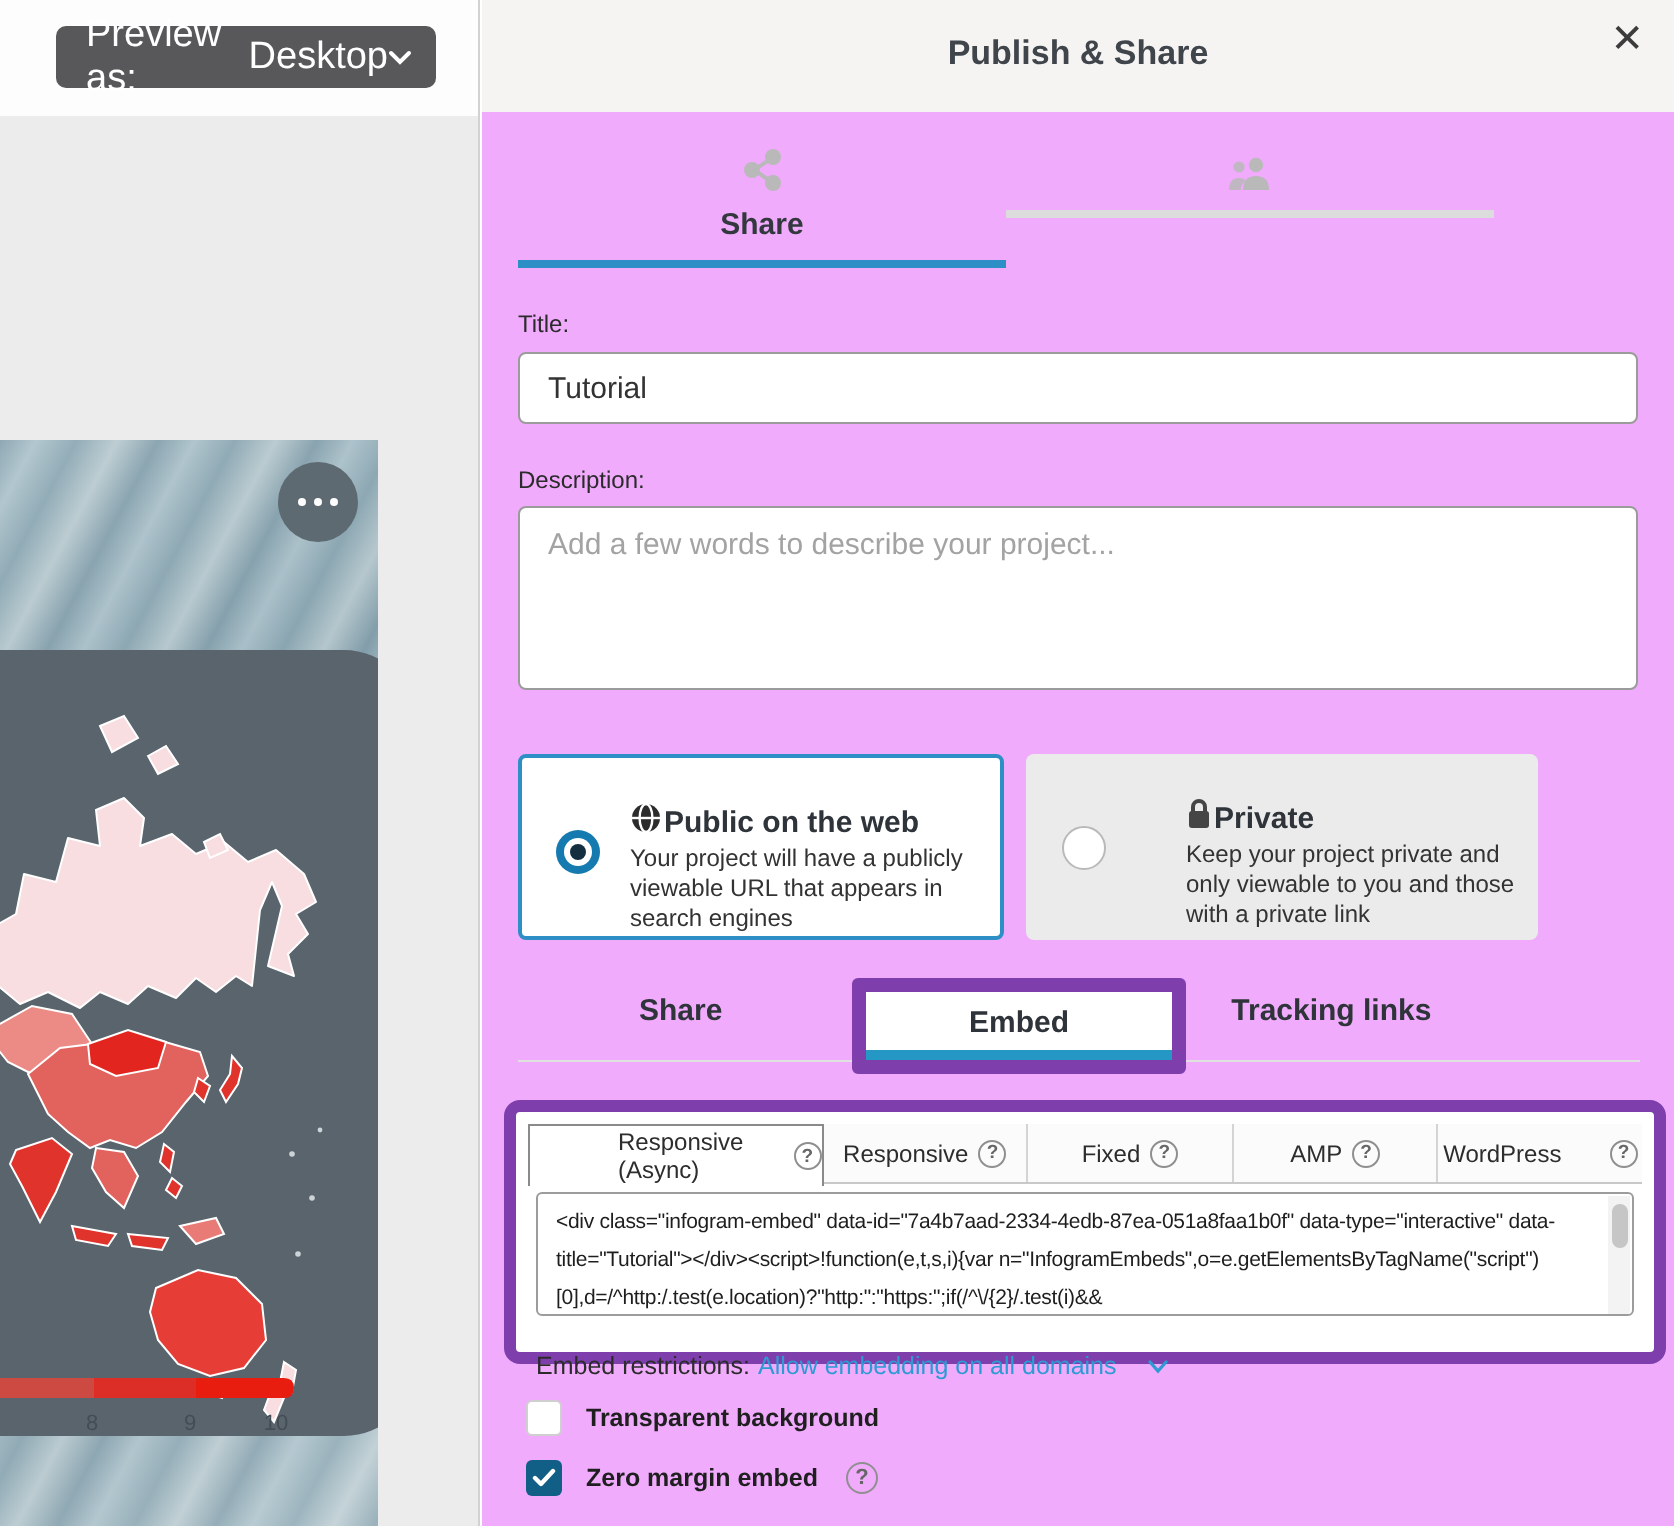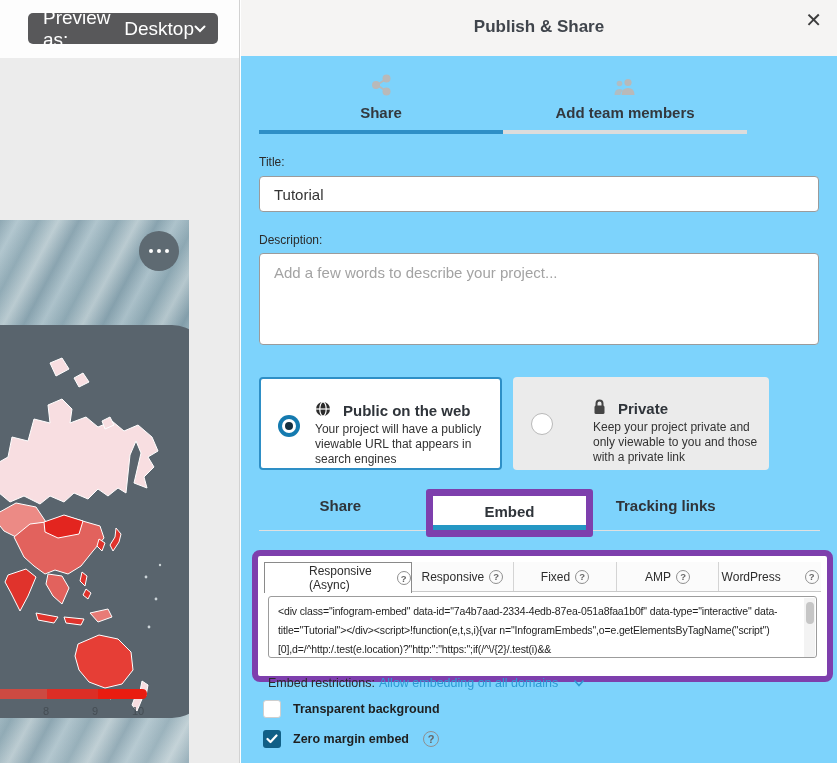--- a/index.html
+++ b/index.html
@@ -20,21 +20,21 @@
       background:
         linear-gradient(150deg, rgba(255,255,255,.12), rgba(70,100,115,.10) 55%, rgba(255,255,255,.22)),
         repeating-linear-gradient(118deg, #7f9ca9 0px, #a9c0c9 16px, #86a3af 34px, #b7c9cf 52px, #7f9ca9 70px); }
   .more-btn { position:absolute; left:139px; top:11px; width:40px; height:40px; border-radius:50%;
               background:#5e6a72; display:flex; align-items:center; justify-content:center; gap:4px; cursor:pointer; }
   .more-btn i { width:4px; height:4px; border-radius:50%; background:#fff; display:block; }
   .map-card { position:absolute; left:-50px; top:105px; width:258px; height:393px;
               border-radius:36px; background:#59646d; overflow:hidden; }
 
   
-  .dialog { position:absolute; left:241px; top:0; width:596px; height:763px; background:#7dd3fc; }
+  .dialog { position:absolute; left:241px; top:0; width:596px; height:763px; background:#f0abfc; }
   .dlg-header { position:absolute; left:0; top:0; width:100%; height:56px; background:#f5f4f3; }
   .dlg-title { position:absolute; left:0; right:0; top:17px; text-align:center;
                font-size:17px; font-weight:bold; color:#40454c; }
   .dlg-close { position:absolute; right:11px; top:6px; font-size:20px; color:#3c3c3c;
                cursor:pointer; line-height:28px; padding:0 4px; }
 
   .main-tabs { position:absolute; left:18px; top:66px; width:488px; display:flex; }
   .main-tab { width:244px; text-align:center; cursor:pointer; }
   .main-tab .mt-icon { height:24px; display:flex; justify-content:center; align-items:flex-end; margin-top:6px; }
   .main-tab .mt-label { font-size:15px; font-weight:bold; color:#33383e; margin-top:8px; }
@@ -54,21 +54,21 @@
   .vis-public { left:18px; width:243px; background:#fff; border:2px solid #2e8fc6; }
   .vis-private { left:272px; width:256px; background:#ebebeb; }
   .radio { position:absolute; top:36px; width:22px; height:22px; border-radius:50%; }
   .radio.sel { left:17px; background:#147aaf; }
   .radio.sel::after { content:""; position:absolute; left:4px; top:4px; width:14px; height:14px;
                       border-radius:50%; background:#fff; }
   .radio.sel::before { content:""; position:absolute; left:7px; top:7px; width:8px; height:8px;
                        border-radius:50%; background:#142f40; z-index:1; }
   .radio.unsel { left:18px; background:#fff; border:1.5px solid #b9b9b9; }
   .vis-title { position:absolute; top:22px; font-size:15px; font-weight:bold; color:#2f343a;
-               display:flex; align-items:center; gap:12px; }
+               display:flex; align-items:center; gap:1px; }
   .vis-public .vis-title { left:54px; }
   .vis-private .vis-title { left:80px; }
   .vis-desc { position:absolute; top:43px; font-size:12px; line-height:15px; color:#333; }
   .vis-public .vis-desc { left:54px; width:180px; }
   .vis-private .vis-desc { left:80px; width:172px; }
 
   .sub-tabs { position:absolute; left:18px; top:497px; width:488px; display:flex;
               border-bottom:1px solid #e0e0e0; padding-bottom:16px; }
   .sub-tabs::after { content:""; position:absolute; left:488px; width:73px; bottom:-1px; border-bottom:1px solid #e0e0e0; }
   .sub-tab { width:163px; text-align:center; font-size:15px; font-weight:bold; color:#2f343a; cursor:pointer; }
@@ -212,21 +212,20 @@
     </div>
     <div class="main-tab">
       <div class="mt-icon">
         <svg width="26" height="18" viewBox="0 0 26 18" fill="#b9b9b9">
           <circle cx="16" cy="4.5" r="3.6"></circle>
             <path d="M9.5,17 q0,-7 6.5,-7 q6.5,0 6.5,7 Z"></path>
           <circle cx="7.5" cy="5.5" r="2.8" opacity=".85"></circle>
             <path d="M2.5,17 q0,-6 5,-6 q2.2,0 3.4,1.2 q-2.4,1.8 -2.6,4.8 Z" opacity=".85"></path>
         </svg>
       </div>
-      <div class="mt-label">Add team members</div>
       <div class="mt-bar"></div>
     </div>
   </div>
 
   <div class="form-label" style="top:155px;">Title:</div>
   <input class="title-input" type="text" value="Tutorial" style="">
   <div class="form-label" style="top:233px;">Description:</div>
   <textarea class="desc-input" placeholder="Add a few words to describe your project..." style=""></textarea>
 
   <div class="vis-card vis-public">

